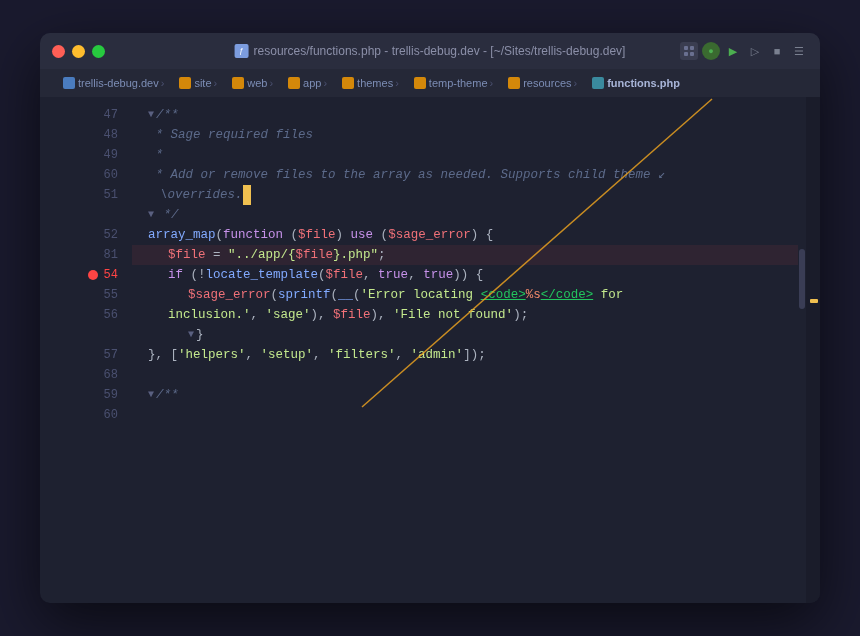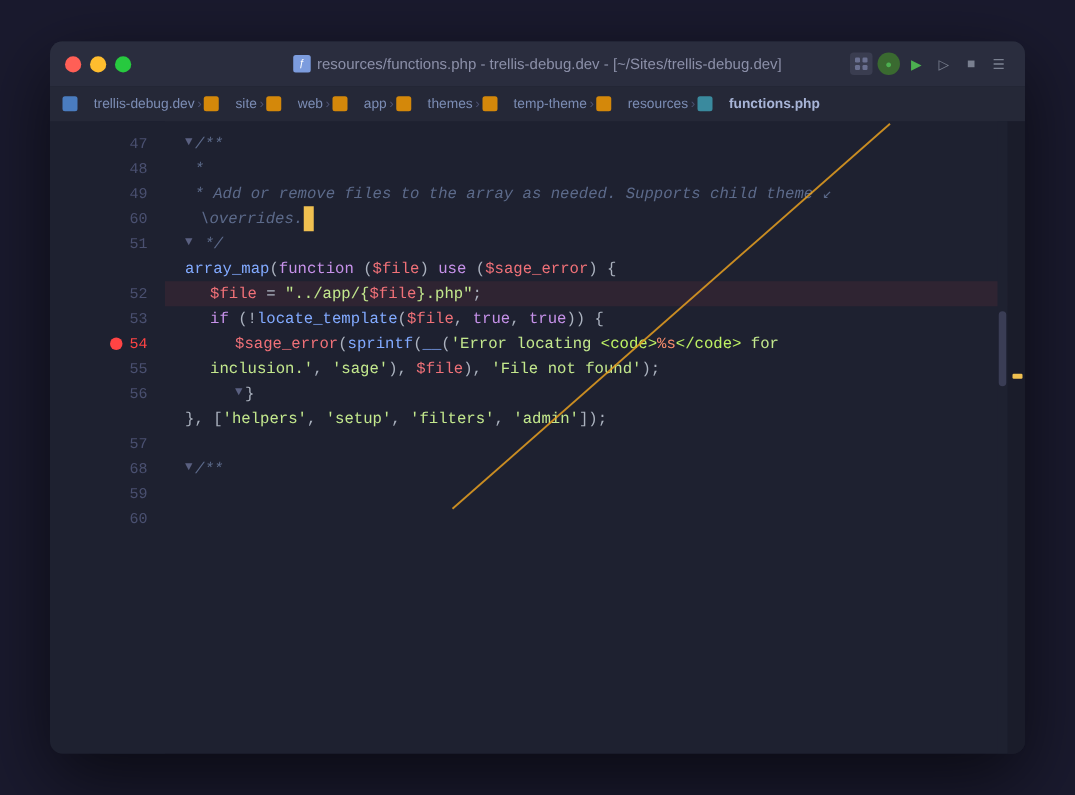--- a/index.html
+++ b/index.html
@@ -98,24 +98,25 @@
       align-items: center;
       padding: 0 10px;
       flex-shrink: 0;
       overflow: hidden;
       position: relative;
     }
 
     .breadcrumb-item {
       display: flex;
       align-items: flex-end;
-      gap: 13px;
+      gap: 3px;
       font-size: 11px;
       color: #7c8db5;
       white-space: nowrap;
+      margin-left: 13px;
     }
 
     .breadcrumb-sep {
       color: #4a5070;
       margin: 0 2px;
       font-size: 11px;
     }
 
     .breadcrumb-item.active {
       color: #a8b5d8;
@@ -196,21 +197,21 @@
     }
 
     
     .c-comment { color: #5c6a8a; font-style: italic; }
     .c-keyword { color: #c792ea; }
     .c-function { color: #82aaff; }
     .c-string { color: #c3e88d; }
     .c-variable { color: #f07178; }
     .c-plain { color: #abb2bf; }
     .c-orange { color: #f78c6c; }
-    .c-tag { color: #bef264; }
+    .c-tag { color: #22c55e; text-decoration: underline; }
     .c-yellow-cursor {
       background: #f0c050;
       color: #1e2130;
       display: inline-block;
       width: 8px;
     }
 
     .fold-arrow {
       color: #5a6080;
       font-size: 10px;
@@ -352,41 +353,44 @@
   <div class="editor-area">
 
     <div class="line-numbers">
       <div class="line-number">47</div>
       <div class="line-number">48</div>
       <div class="line-number">49</div>
       <div class="line-number">60</div>
       <div class="line-number">51</div>
       <div class="line-number"></div>
       <div class="line-number">52</div>
-      <div class="line-number">53</div>
+      <div class="line-number">81</div>
       <div class="line-number breakpoint">54</div>
       <div class="line-number">55</div>
       <div class="line-number">56</div>
       <div class="line-number"></div>
       <div class="line-number">57</div>
       <div class="line-number">68</div>
       <div class="line-number">59</div>
       <div class="line-number">60</div>
     </div>
 
     <div class="code-content">
 
       <svg class="diagonal-line" xmlns="http://www.w3.org/2000/svg">
         <line x1="580" y1="2" x2="230" y2="310" stroke="#e8a020" stroke-width="1.5" opacity="0.85"></line>
       </svg>
 
       <div class="code-line">
         <span class="fold-arrow">▼</span><span class="c-comment">/**</span>
       </div>
       <div class="code-line">
+        <span class="c-comment"> * Sage required files</span>
+      </div>
+      <div class="code-line">
         <span class="c-comment"> *</span>
       </div>
       <div class="code-line">
         <span class="c-comment"> * Add or remove files to the array as needed. Supports child theme ↙</span>
       </div>
       <div class="code-line">
         <span style="padding-left:12px;" class="c-comment">\overrides.</span><span class="c-yellow-cursor">&nbsp;</span>
       </div>
       <div class="code-line">
         <span class="fold-arrow">▼</span><span class="c-comment"> */</span>

